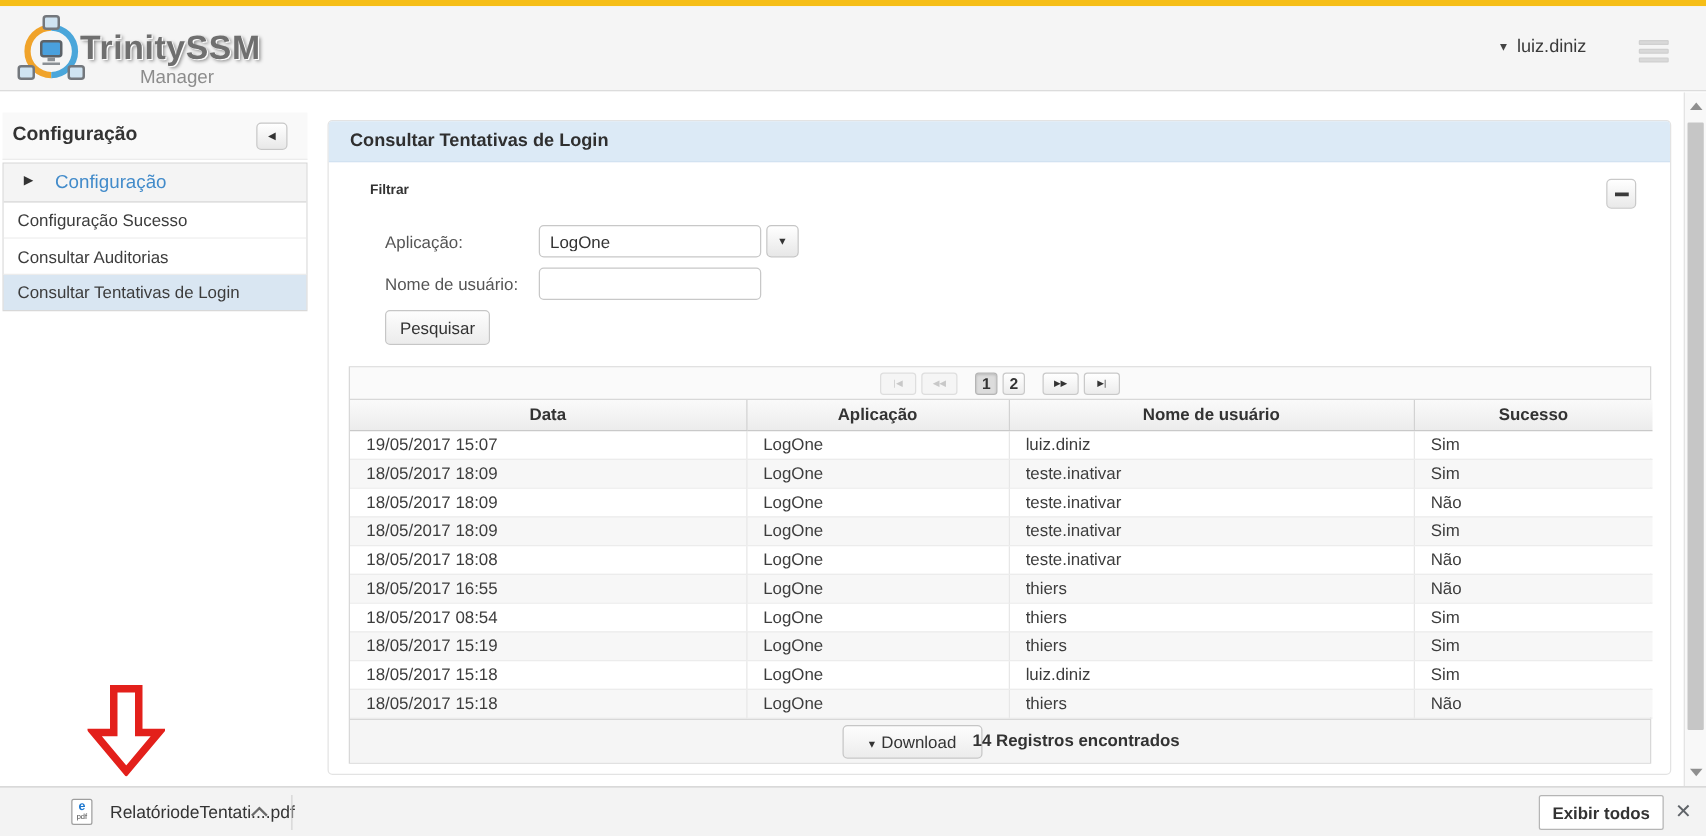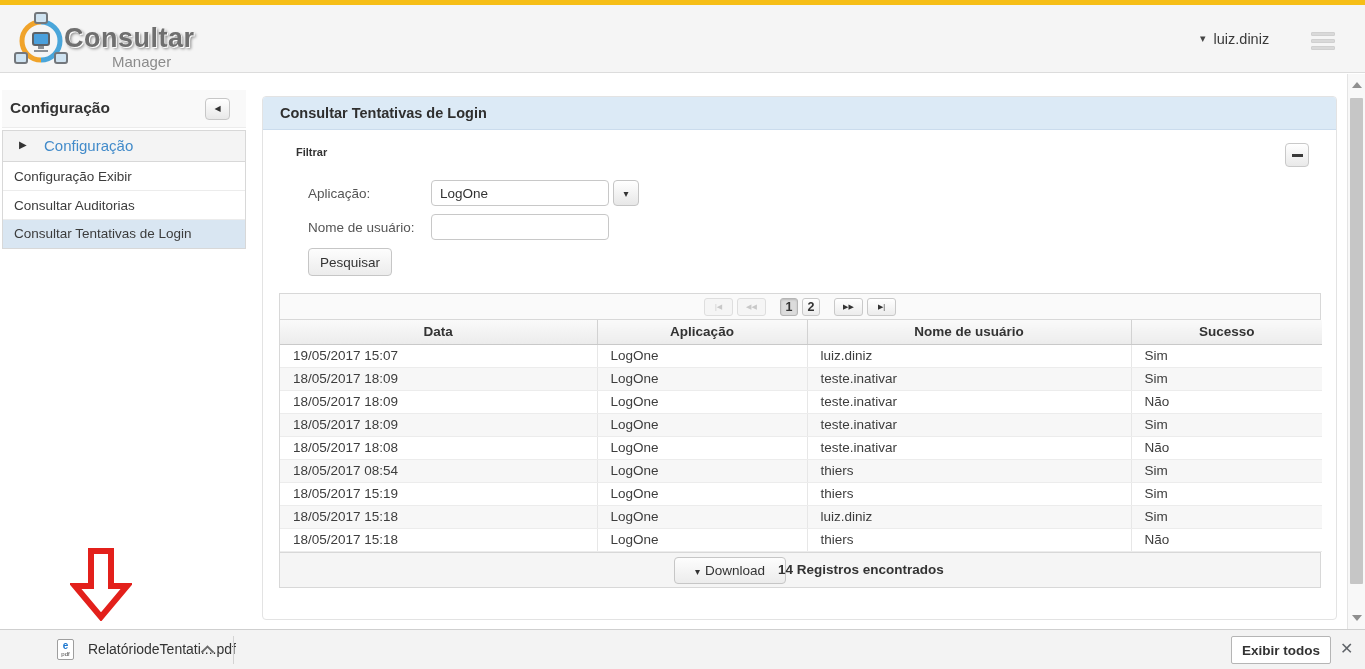--- a/index.html
+++ b/index.html
@@ -94,42 +94,42 @@
     <svg class="logo-icon" width="58" height="58" viewBox="0 0 58 58">
       <path d="M29 10 A 19 19 0 0 0 29 48" fill="none" stroke="#f0a32a" stroke-width="5"></path>
       <path d="M29 10 A 19 19 0 0 1 29 48" fill="none" stroke="#4aa6da" stroke-width="5"></path>
       <rect x="23" y="1" width="12" height="10" rx="2" fill="#cfe3f1" stroke="#73777c" stroke-width="2"></rect>
       <rect x="3" y="41" width="12" height="10" rx="2" fill="#cfe3f1" stroke="#73777c" stroke-width="2"></rect>
       <rect x="43" y="41" width="12" height="10" rx="2" fill="#cfe3f1" stroke="#73777c" stroke-width="2"></rect>
       <rect x="21" y="21" width="16" height="12" rx="2" fill="#4aa0dd" stroke="#5c6268" stroke-width="2"></rect>
       <rect x="26" y="34" width="6" height="3" fill="#8a8f94"></rect>
       <path d="M22 39 h14" stroke="#8a8f94" stroke-width="2"></path>
     </svg>
-    <div class="logo-title">Consultar</div>
+    <div class="logo-title">TrinitySSM</div>
     <div class="logo-subtitle">Manager</div>
     <div class="user-menu">
       <span class="user-caret">▾</span><span class="user-name">luiz.diniz</span>
     </div>
     <div class="hamburger">
         <i></i>
         <i></i>
         <i></i>
       </div>
   </header>
 
   <div class="sidebar-head">
     <span class="sidebar-title">Configuração</span>
     <button class="collapse-btn"><span>◀</span></button>
   </div>
   <nav class="accordion">
     <div class="accordion-header">
       <span class="acc-caret">▶</span>
       <span class="acc-label">Configuração</span>
     </div>
-    <div class="menu-item">Configuração Exibir</div>
+    <div class="menu-item">Configuração Sucesso</div>
     <div class="menu-item">Consultar Auditorias</div>
     <div class="menu-item selected">Consultar Tentativas de Login</div>
   </nav>
 
   <section class="main-panel">
     <div class="panel-header">Consultar Tentativas de Login</div>
 
     <div class="filter-title">Filtrar</div>
     <button class="minus-btn">
         <span class="minus-glyph"></span>
@@ -196,20 +196,26 @@
               <td>teste.inativar</td>
               <td>Sim</td>
             </tr>
           <tr>
               <td>18/05/2017 18:08</td>
               <td>LogOne</td>
               <td>teste.inativar</td>
               <td>Não</td>
             </tr>
           <tr>
+              <td>18/05/2017 16:55</td>
+              <td>LogOne</td>
+              <td>thiers</td>
+              <td>Não</td>
+            </tr>
+          <tr>
               <td>18/05/2017 08:54</td>
               <td>LogOne</td>
               <td>thiers</td>
               <td>Sim</td>
             </tr>
           <tr>
               <td>18/05/2017 15:19</td>
               <td>LogOne</td>
               <td>thiers</td>
               <td>Sim</td>

